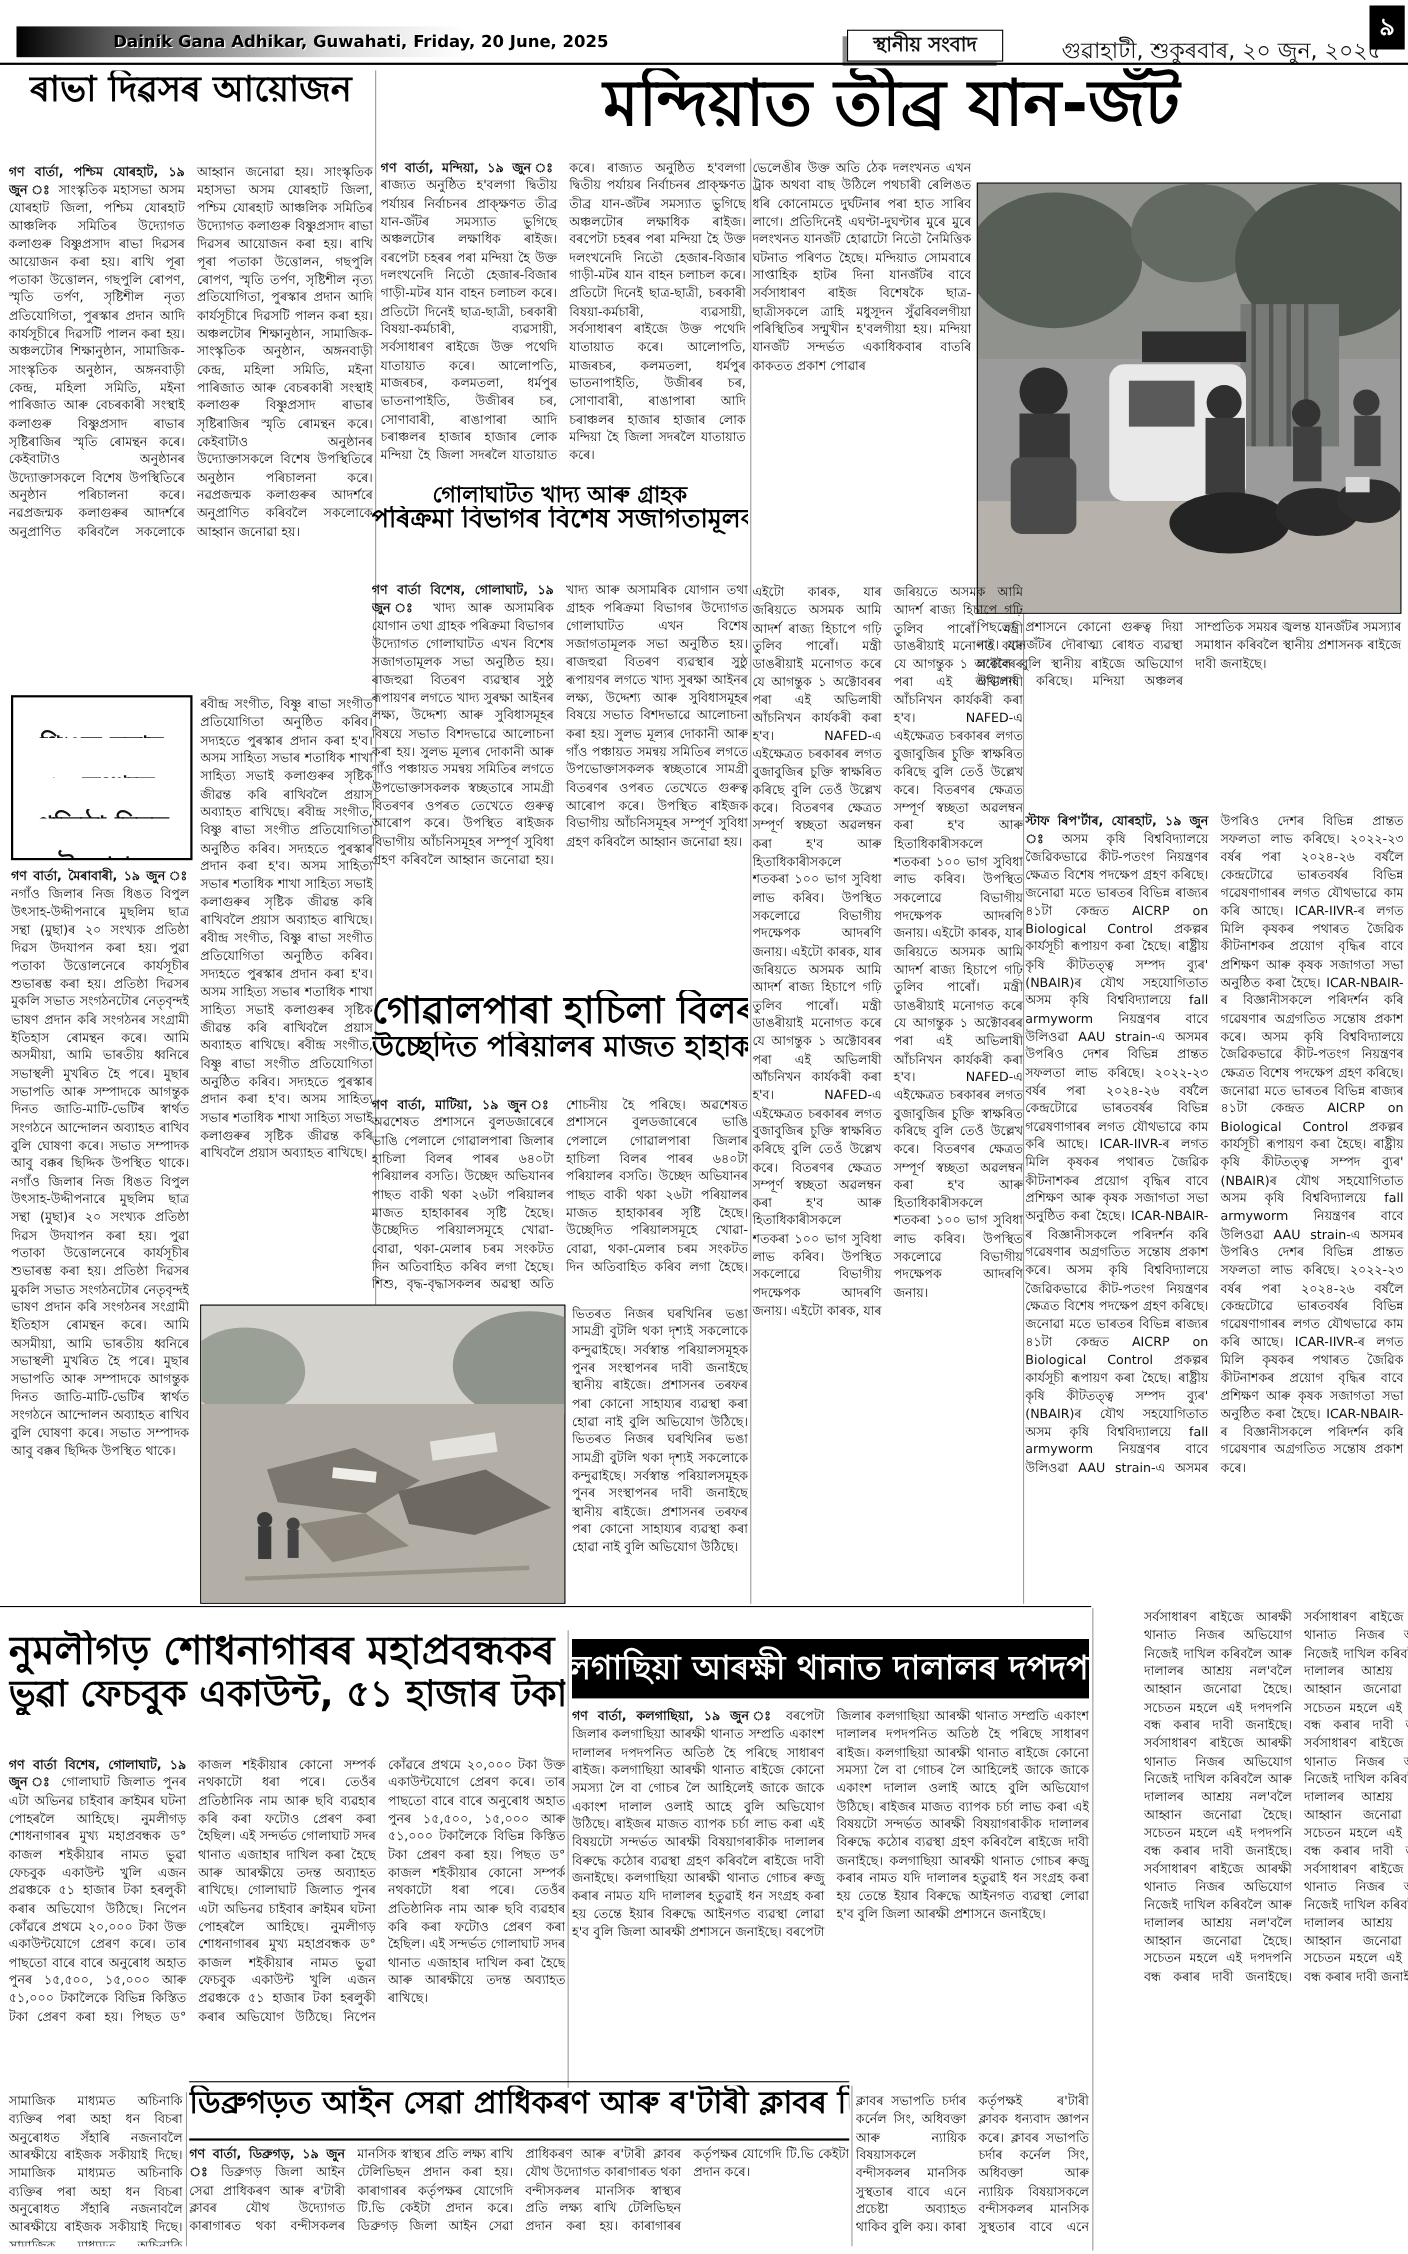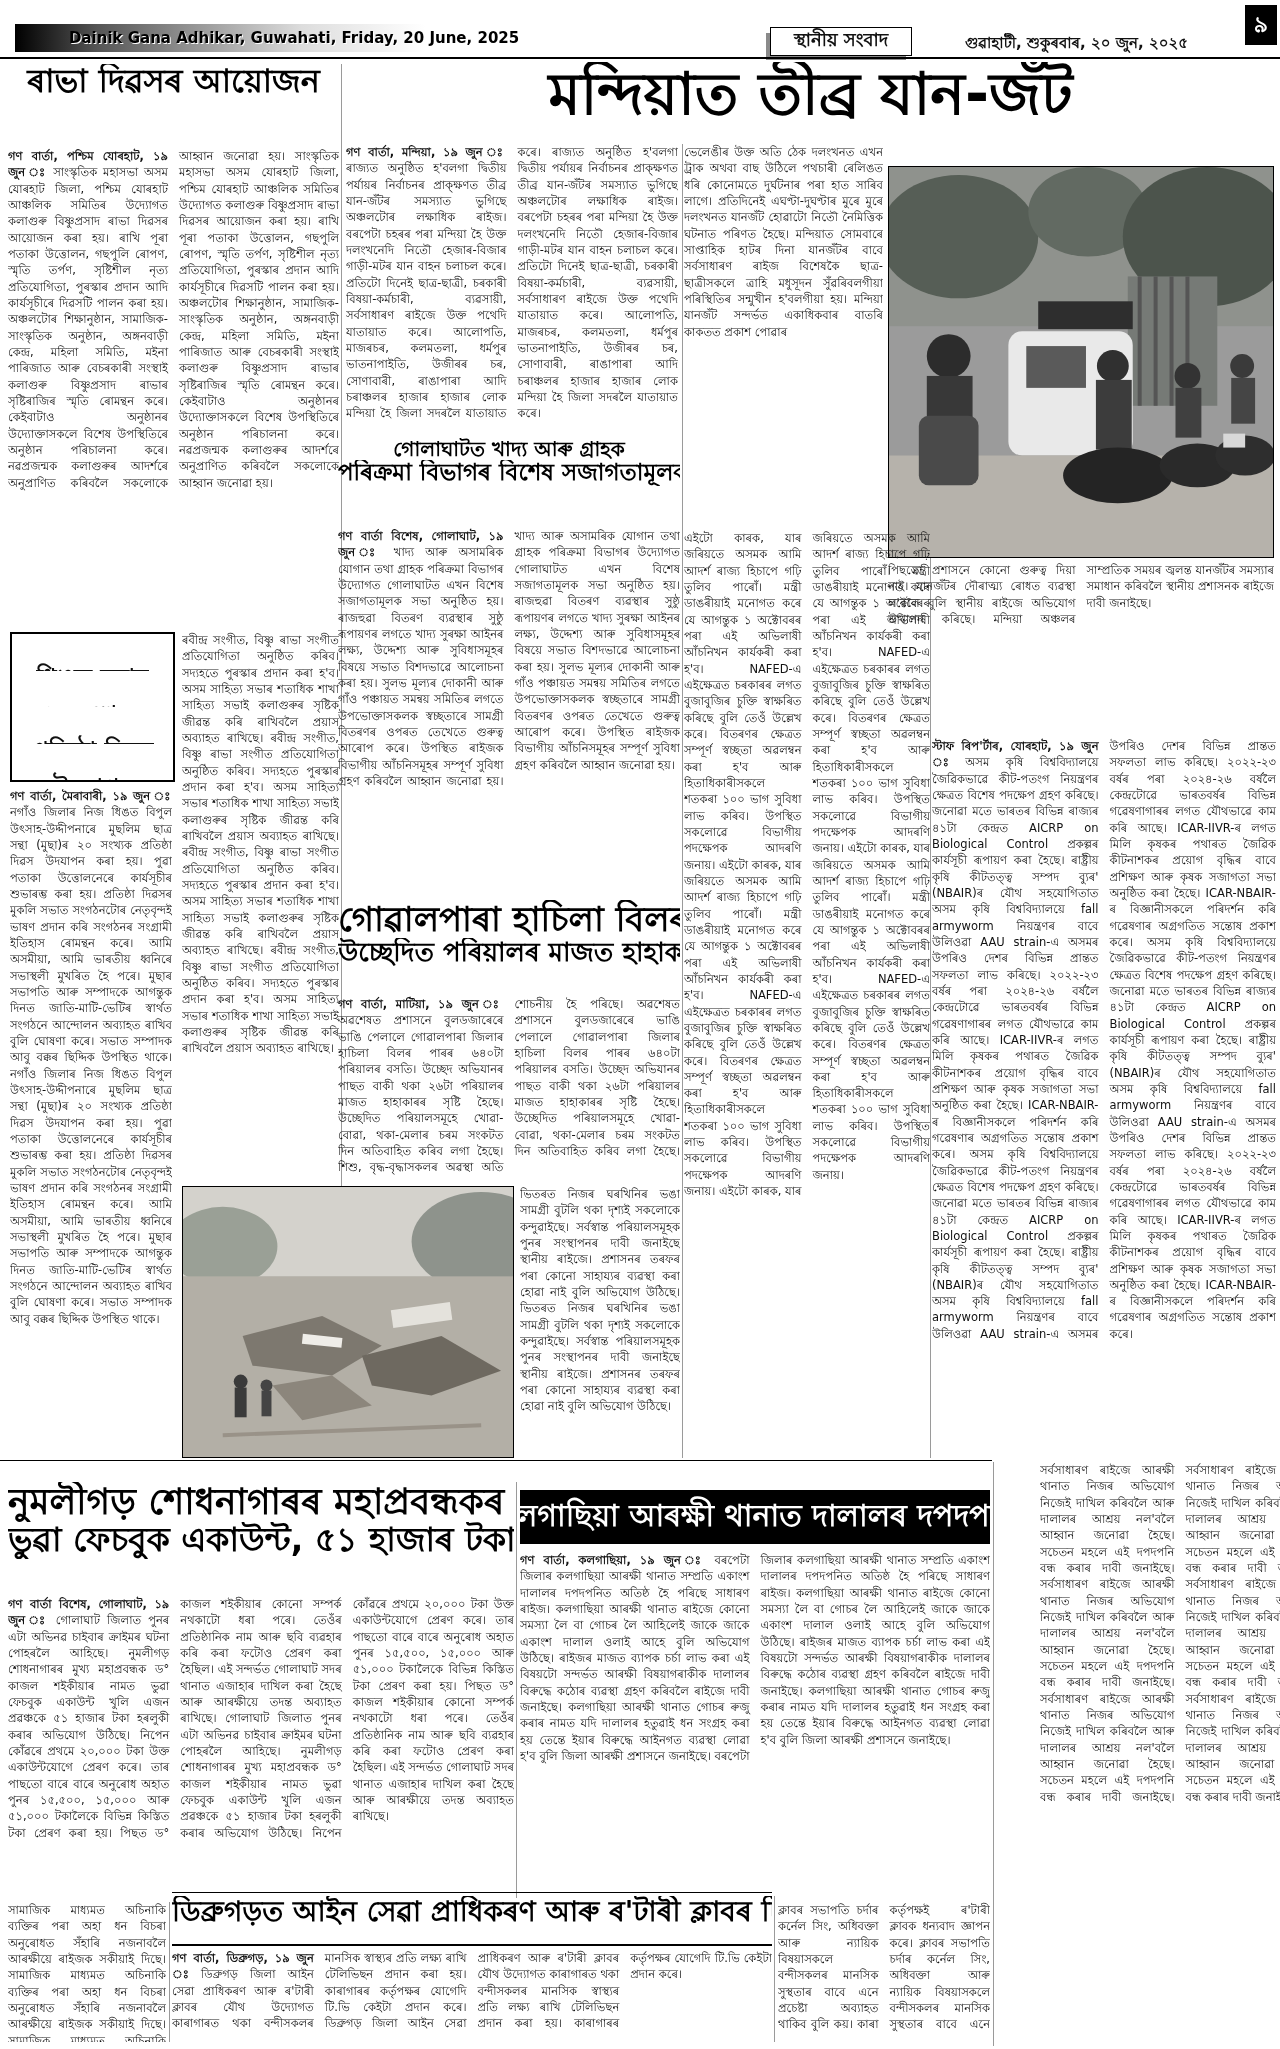--- a/index.html
+++ b/index.html
@@ -1,28 +1,28 @@
 <!DOCTYPE html>
 <html><head>
 <meta charset="utf-8">
 <style>
   html,body{margin:0;padding:0;background:#e8e6e2;}
   .page{position:relative;width:1280px;height:2049px;margin:0 auto;background:#fff;
         font-family:"DejaVu Sans","Liberation Sans",sans-serif;color:#111;overflow:hidden;}
   .abs{position:absolute;}
   
   .topbar{background:linear-gradient(90deg,#000 0%,#555 20%,#ddd 70%,#fff 100%);
-          display:flex;align-items:center;padding-left:54px;box-sizing:border-box;}
+          display:flex;align-items:center;padding-left:88px;box-sizing:border-box;}
   .topbar span{font-size:15px;font-weight:bold;color:#000;text-shadow:1px 1px 0 #fff;white-space:nowrap;}
   .masthead{text-align:center;line-height:1;}
   .brand-top{font-size:17px;font-weight:bold;letter-spacing:1px;}
   .brand-main{font-size:34px;font-weight:900;display:flex;align-items:flex-end;justify-content:center;gap:3px;}
   .section-box{border:1px solid #000;background:#fff;box-shadow:-5px 5px 0 -1px #8a8a8a;
                display:flex;align-items:center;justify-content:center;font-weight:bold;font-size:18px;}
-  .date-line{font-size:15px;font-weight:bold;white-space:nowrap;}
+  .date-line{font-size:20px;font-weight:normal;white-space:nowrap;}
   .pageno{background:#000;color:#fff;display:flex;align-items:center;justify-content:center;
           font-size:22px;font-weight:bold;}
   .hline{background:#000;}
   .vrule{background:#9a9a9a;width:1px;}
   
   .headline{font-weight:900;text-align:center;line-height:1.12;white-space:nowrap;overflow:hidden;color:#000;}
   .headline div{overflow:hidden;}
   .banner{background:#000;color:#fff;display:flex;align-items:center;justify-content:center;
           font-weight:900;white-space:nowrap;overflow:hidden;}
   

